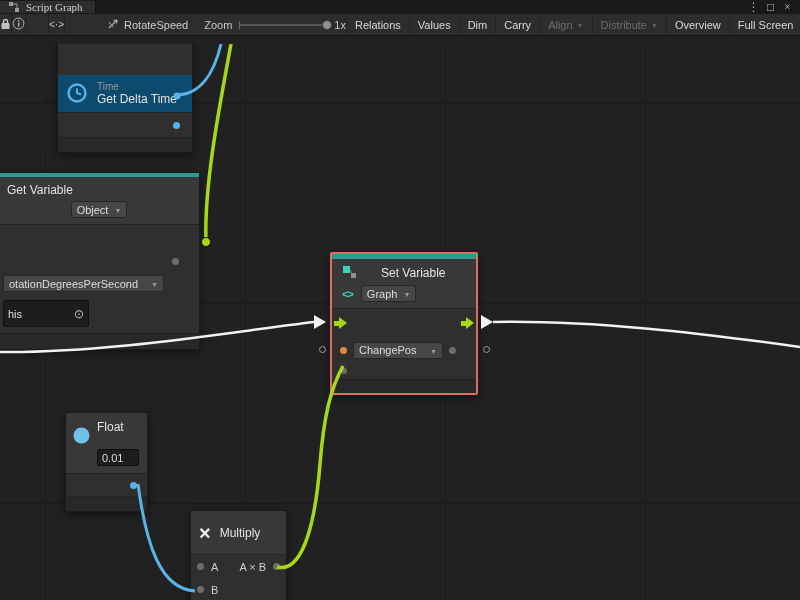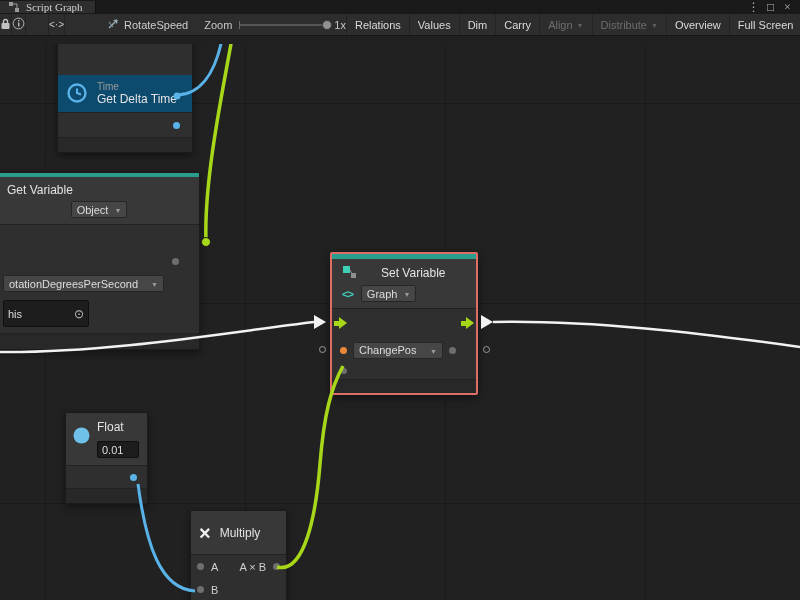--- a/index.html
+++ b/index.html
@@ -281,21 +281,21 @@
 
   <div class="node" style="left:65px;top:368px;width:83px;">
     <div class="row" style="padding:7px 7px;gap:7px;background:#383838;align-items:flex-start;">
       <span style="margin-top:7px;">
         <svg width="17" height="17" viewBox="0 0 17 17">
           <circle cx="8.5" cy="8.5" r="8" fill="#6FC1EA"></circle>
         </svg>
       </span>
       <div>
         <div class="node-title" style="text-align:left;">Float</div>
-        <div style="margin-top:7px;">
+        <div style="margin-top:15px;">
           <span class="val-box">
             <span>0.01</span>
           </span>
         </div>
       </div>
     </div>
     <div class="divider"></div>
     <div class="row" style="height:22px;justify-content:flex-end;padding-right:10px;">
       <span class="dot blue"></span>
     </div>

